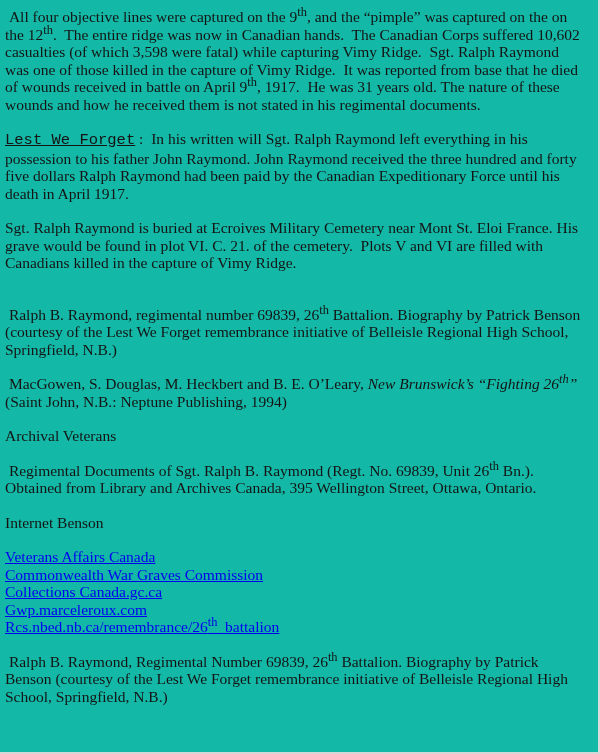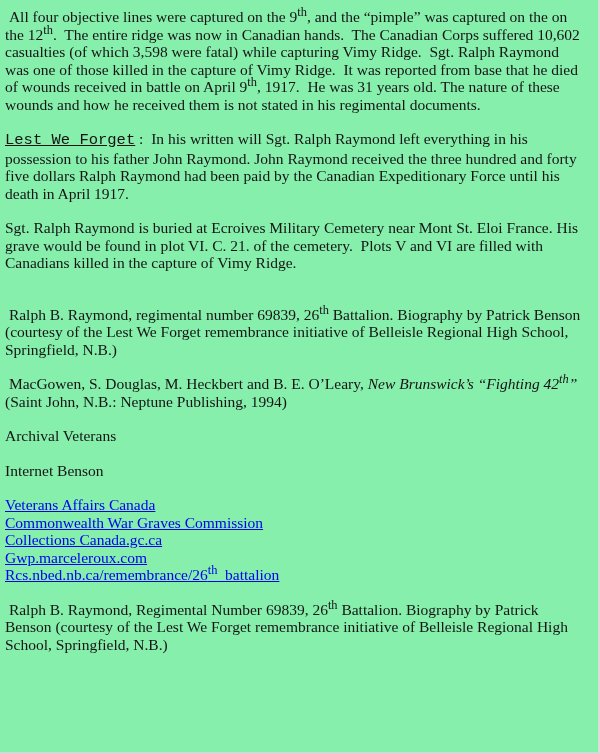--- a/index.html
+++ b/index.html
@@ -5,21 +5,21 @@
   html, body {
     margin: 0;
     padding: 0;
     background: #ffffff;
   }
   .page {
     position: relative;
     width: 600px;
     height: 754px;
     box-sizing: border-box;
-    background: #86efac;
+    background: #14b8a6;
     border-right: 2px solid #dcdcdc;
     border-bottom: 2px solid #d6d6d6;
     padding: 8px 13px 0 5px;
     overflow: hidden;
     font-family: "Liberation Serif", "DejaVu Serif", serif;
     font-size: 15.5px;
     line-height: 1.13;
     color: #141414;
   }
   .page p {
@@ -45,19 +45,20 @@
 </style>
 </head>
 <body>
 
 <div class="page">
   <div>
       <p class="first"><span> All four objective lines were captured on the 9</span><sup class="sup">th</sup><span>, and the “pimple” was captured on the on the 12</span><sup class="sup">th</sup><span>.  The entire ridge was now in Canadian hands.  The Canadian Corps suffered 10,602 casualties (of which 3,598 were fatal) while capturing Vimy Ridge.  Sgt. Ralph Raymond was one of those killed in the capture of Vimy Ridge.  It was reported from base that he died of wounds received in battle on April 9</span><sup class="sup">th</sup><span>, 1917.  He was 31 years old. The nature of these wounds and how he received them is not stated in his regimental documents.</span></p>
       <p><span class="underline">Lest We Forget</span><span> :  In his written will Sgt. Ralph Raymond left everything in his possession to his father John Raymond. John Raymond received the three hundred and forty five dollars Ralph Raymond had been paid by the Canadian Expeditionary Force until his death in April 1917.</span></p>
       <p><span>Sgt. Ralph Raymond is buried at Ecroives Military Cemetery near Mont St. Eloi France. His grave would be found in plot VI. C. 21. of the cemetery.  Plots V and VI are filled with Canadians killed in the capture of Vimy Ridge.</span></p>
       <p class="gap-before"><span> Ralph B. Raymond, regimental number 69839, 26</span><sup class="sup">th</sup><span> Battalion. Biography by Patrick Benson (courtesy of the Lest We Forget remembrance initiative of Belleisle Regional High School, Springfield, N.B.)</span></p>
-      <p><span> MacGowen, S. Douglas, M. Heckbert and B. E. O’Leary, </span><span class="italic">New Brunswick’s “Fighting 42</span><sup class="sup italic">th</sup><span class="italic">”</span><span> (Saint John, N.B.: Neptune Publishing, 1994)</span></p>
+      <p><span> MacGowen, S. Douglas, M. Heckbert and B. E. O’Leary, </span><span class="italic">New Brunswick’s “Fighting 26</span><sup class="sup italic">th</sup><span class="italic">”</span><span> (Saint John, N.B.: Neptune Publishing, 1994)</span></p>
       <p><span>Archival Veterans</span></p>
+      <p><span> Regimental Documents of Sgt. Ralph B. Raymond (Regt. No. 69839, Unit 26</span><sup class="sup">th</sup><span> Bn.). Obtained from Library and Archives Canada, 395 Wellington Street, Ottawa, Ontario.</span></p>
       <p><span>Internet Benson</span></p>
       <p><a class="doc-link" href="#"><span>Veterans Affairs Canada</span></a><br><a class="doc-link" href="#"><span>Commonwealth War Graves Commission</span></a><br><a class="doc-link" href="#"><span>Collections Canada.gc.ca</span></a><br><a class="doc-link" href="#"><span>Gwp.marceleroux.com</span></a><br><a class="doc-link" href="#"><span>Rcs.nbed.nb.ca/remembrance/26</span><sup class="sup">th</sup><span>_battalion</span></a></p>
       <p><span> Ralph B. Raymond, Regimental Number 69839, 26</span><sup class="sup">th</sup><span> Battalion. Biography by Patrick Benson (courtesy of the Lest We Forget remembrance initiative of Belleisle Regional High School, Springfield, N.B.)</span></p>
     </div>
 </div>
 
 </body></html>

